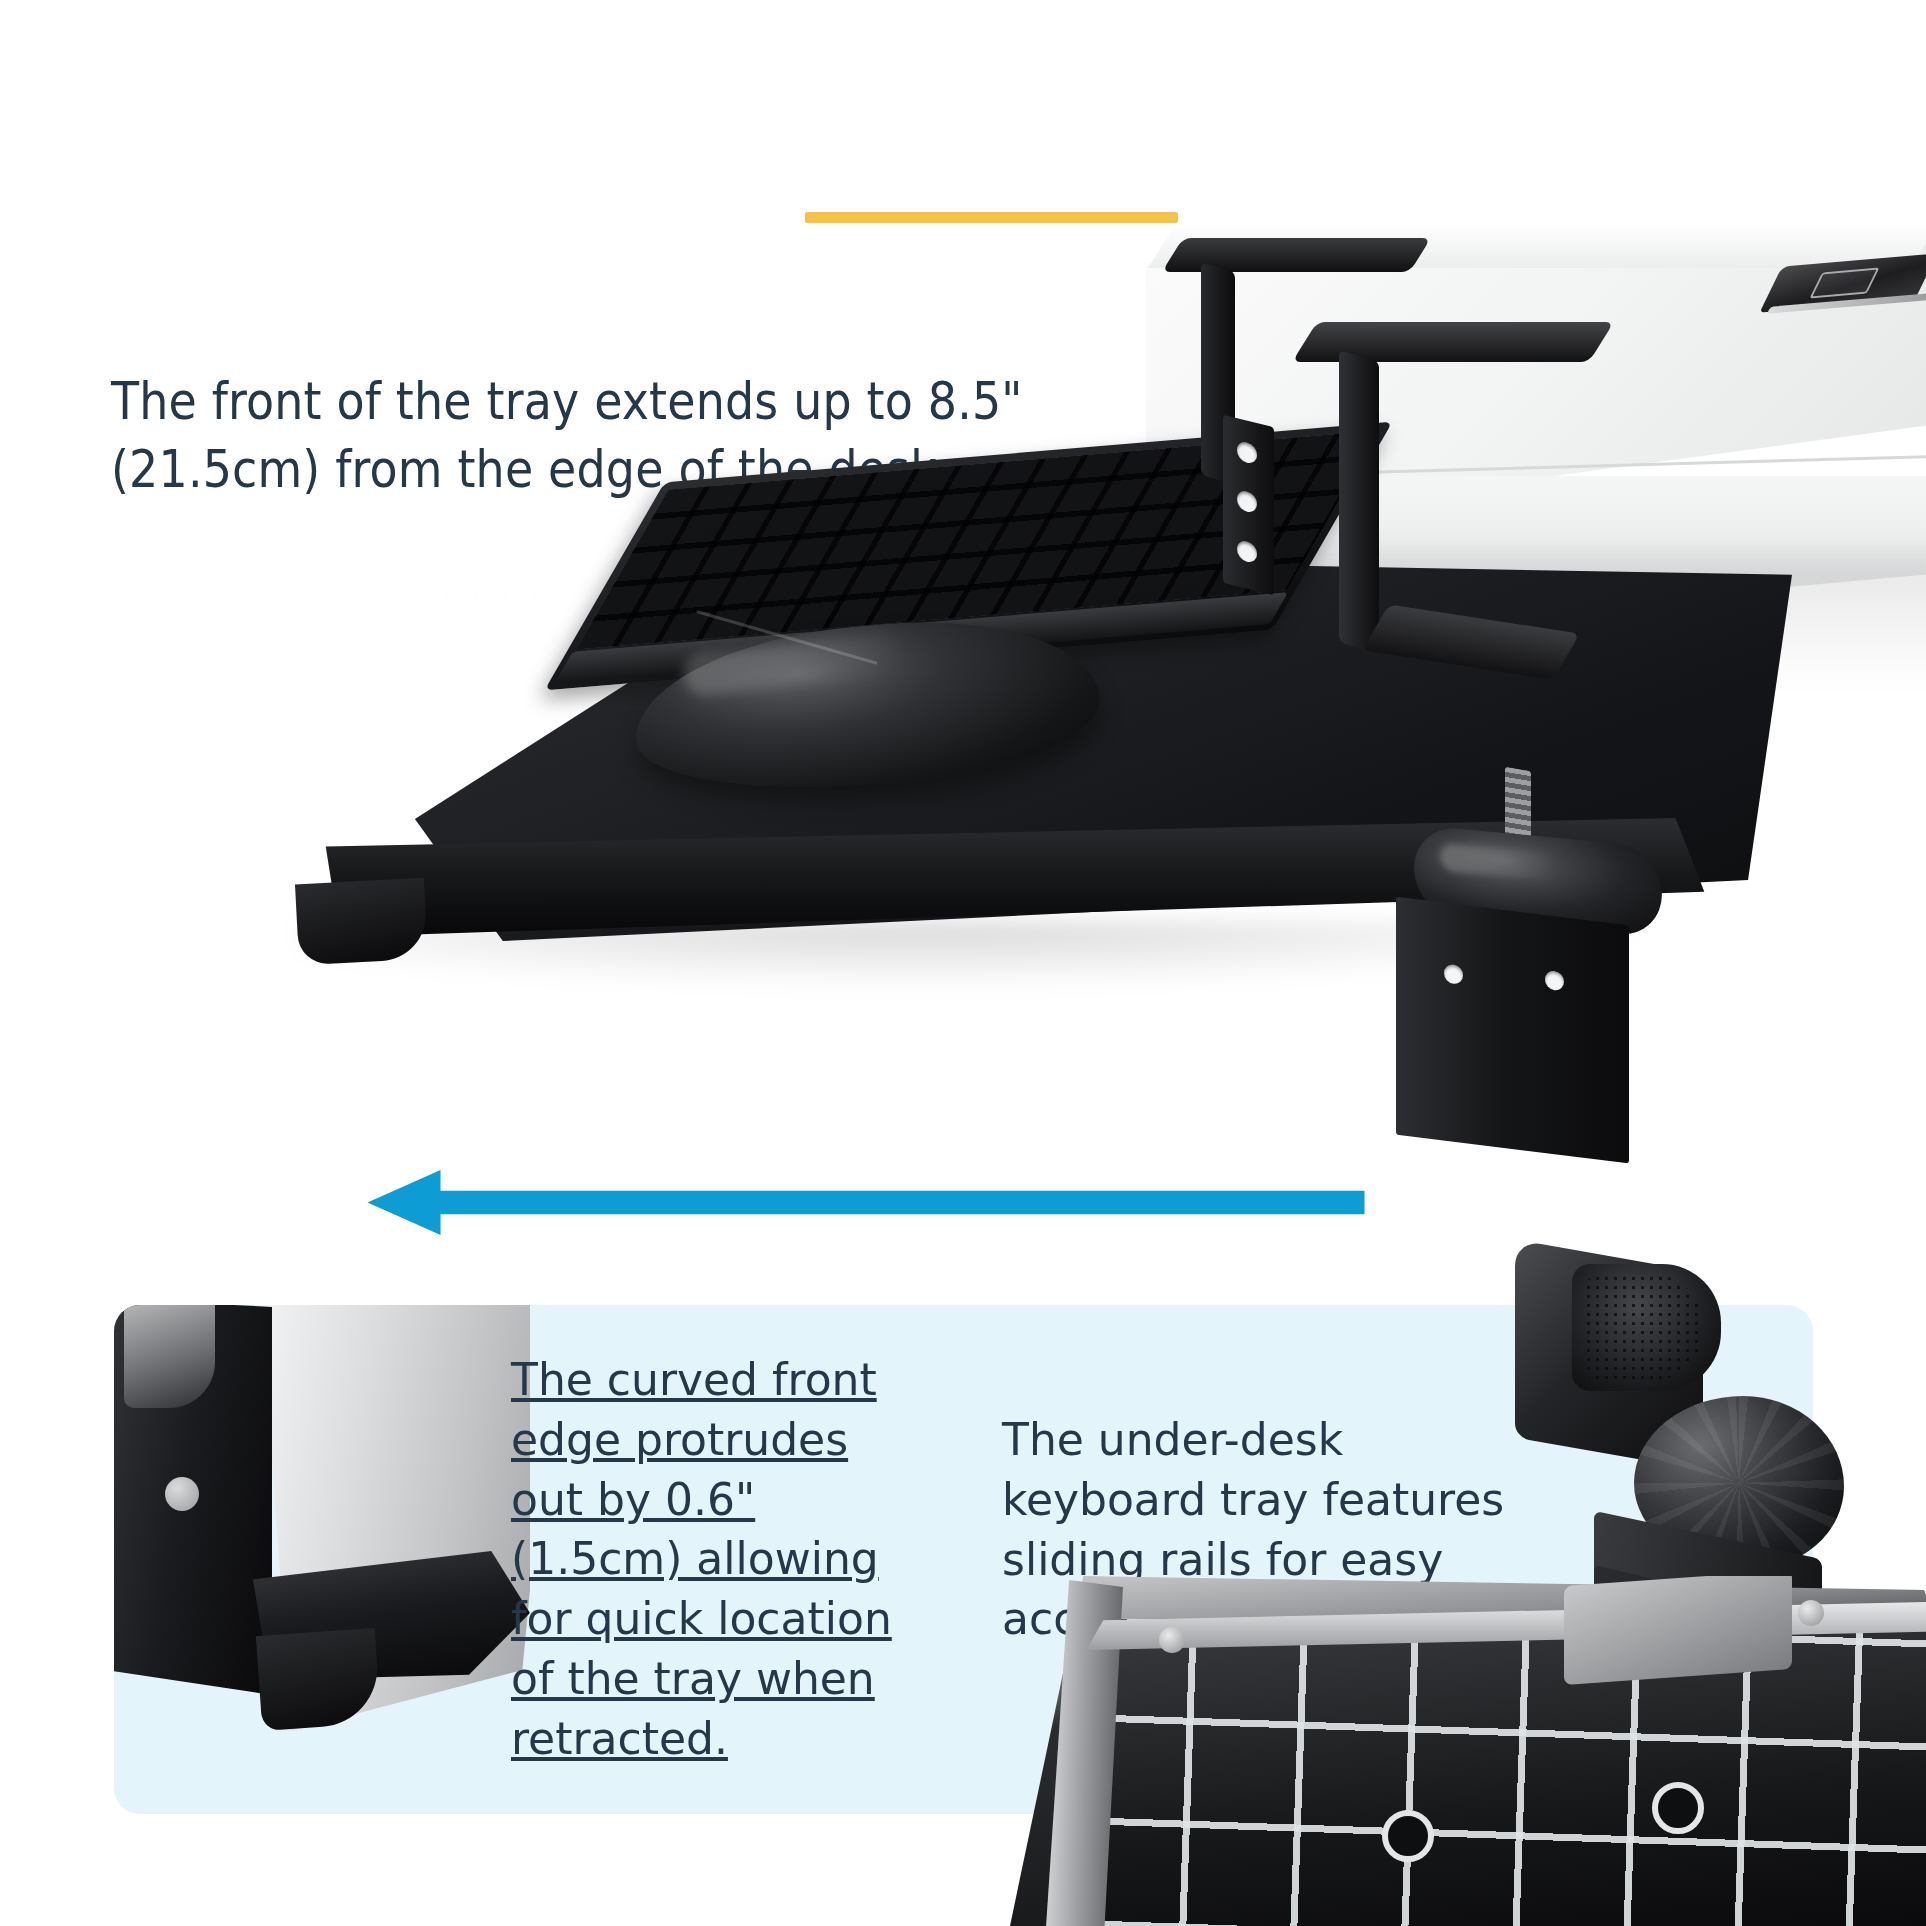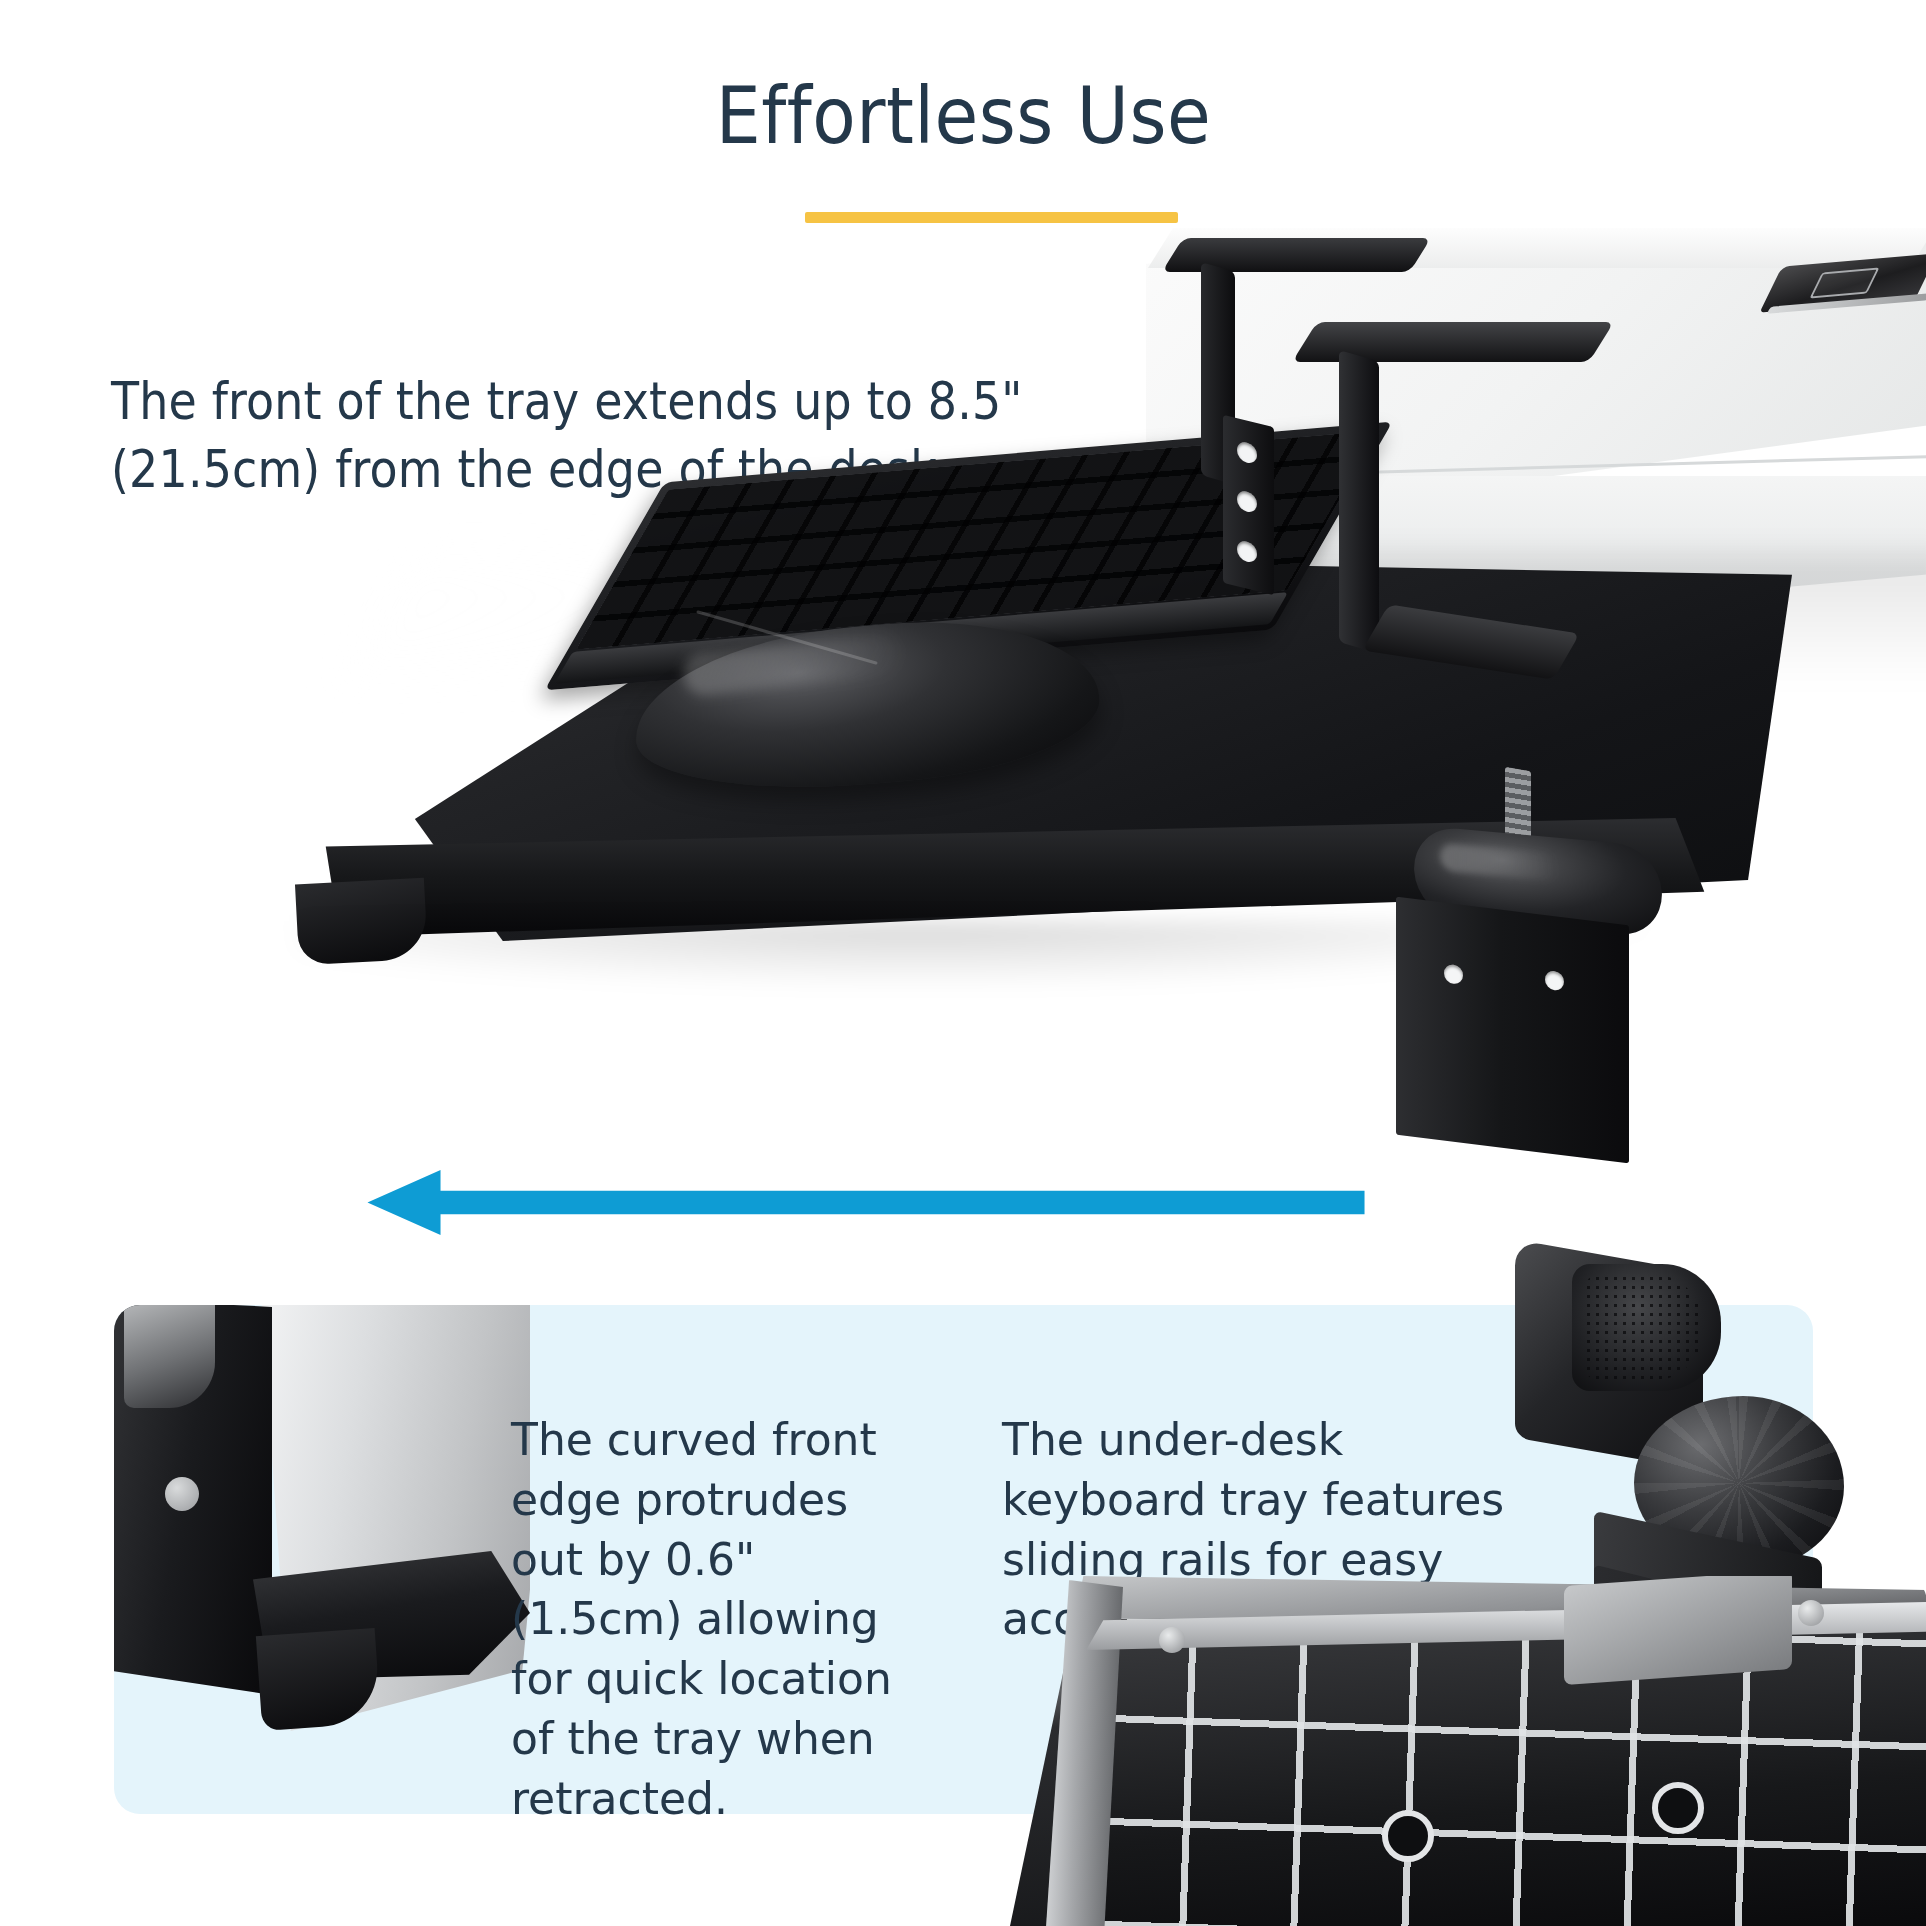--- a/index.html
+++ b/index.html
@@ -217,21 +217,21 @@
     position:absolute;left:114px;top:1305px;width:1699px;height:509px;
     background:#e4f4fb;border-radius:26px;
   }
 
   .panel-text{
     position:absolute;
     font-family:"DejaVu Sans","Liberation Sans", sans-serif;
     font-size:44px;line-height:1.36;font-weight:400;
     color:#24384a;
   }
-  .panel-text-left{left:511px;top:1410px;width:386px;}
+  .panel-text-left{left:511px;top:1350px;width:386px;text-decoration:underline;}
   .panel-text-right{left:1002px;top:1410px;width:515px;}
 
   
   .closeup{position:absolute;left:114px;top:1305px;width:416px;height:475px;overflow:hidden;
     border-radius:26px 0 0 26px;}
   .cu-gray{
     position:absolute;left:147px;top:-10px;width:297px;height:436px;
     background:linear-gradient(100deg,#f2f3f4 0%,#dcdee0 30%,#c2c4c6 62%,#9ea0a3 100%);
     clip-path:polygon(0% 0%, 100% 0%, 88% 86%, 10% 100%);
   }
@@ -341,21 +341,20 @@
     border-radius:8px;transform:skewY(-4deg);
   }
   .us-ring{position:absolute;width:40px;height:40px;border-radius:50%;
     border:6px solid #e3e5e7;background:#0e0f11;}
 </style>
 </head>
 <body>
 
 <div class="stage">
 
-  <div class="page-title">Effortless Use</div>
   <div class="title-rule"></div>
 
   <div class="top-caption">The front of the tray extends up to 8.5" (21.5cm) from the edge of the desk.</div>
 
   <div class="hero">
 
     <div class="desk-surface"></div>
     <div class="desk-top"></div>
     <div class="desk-front"></div>
     <div class="desk-edge-line"></div>

